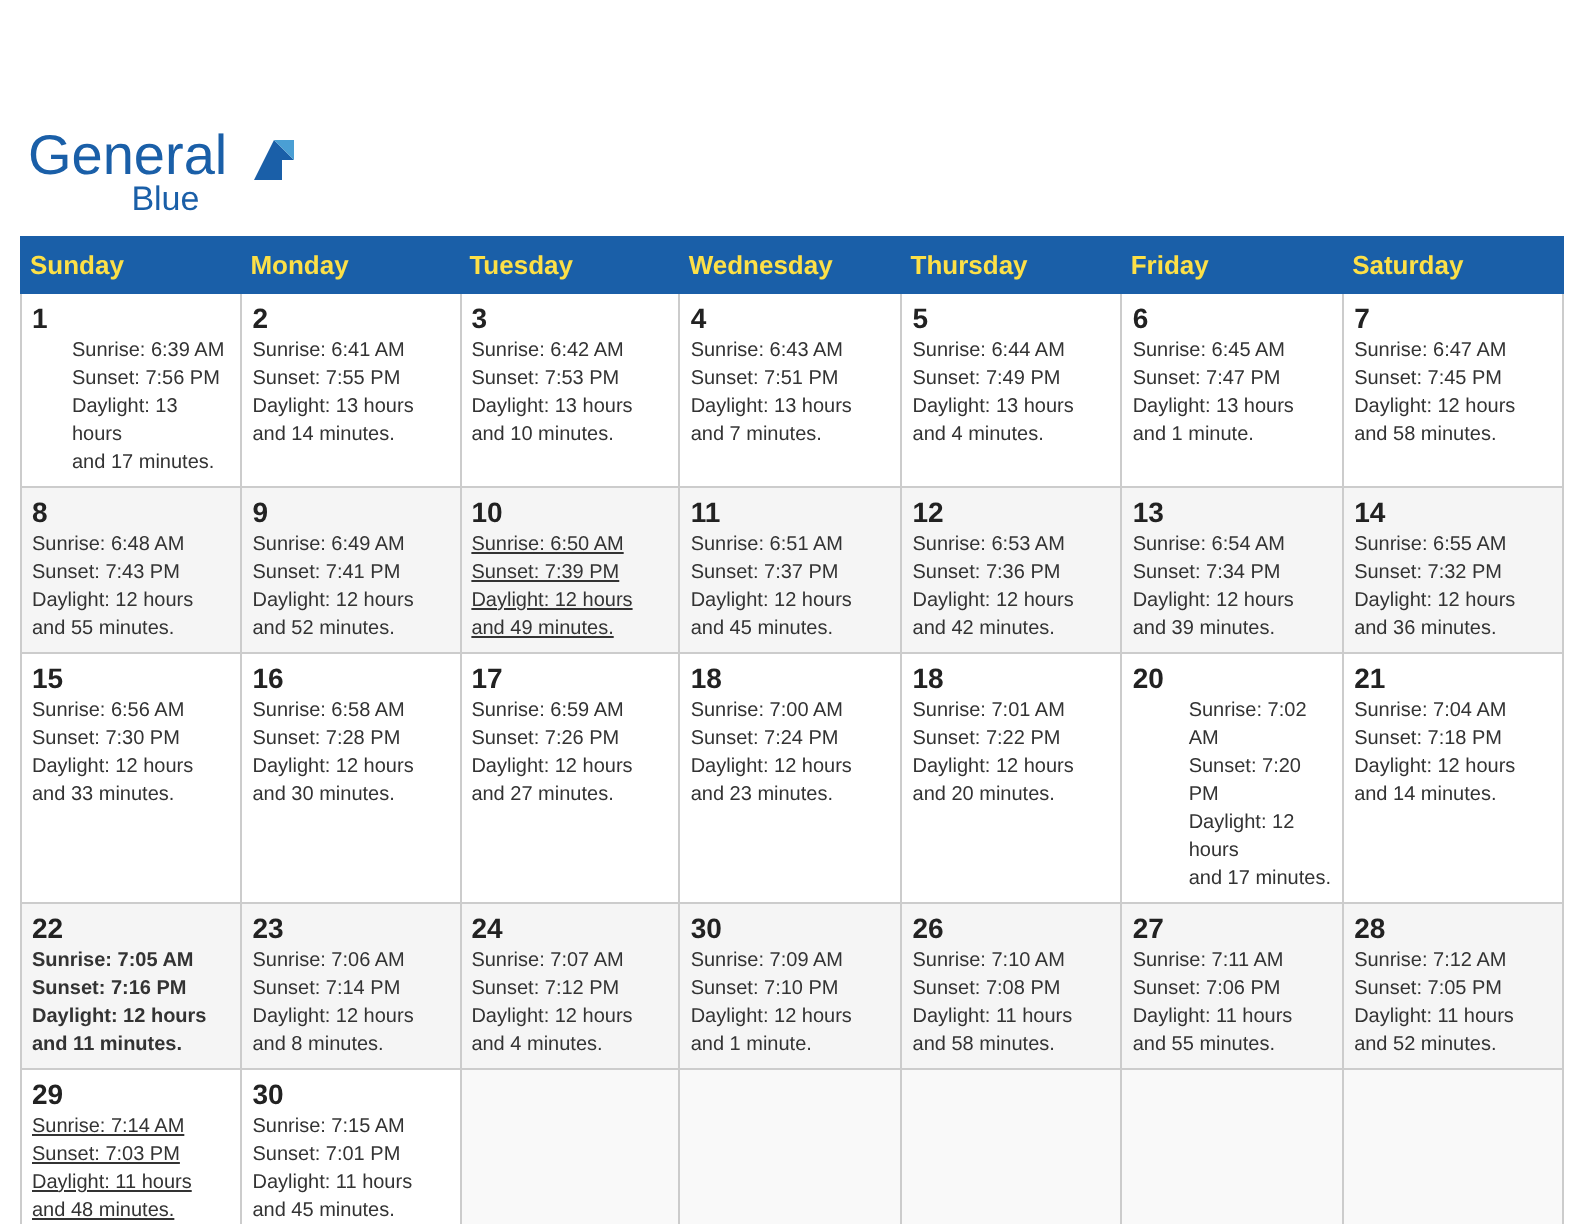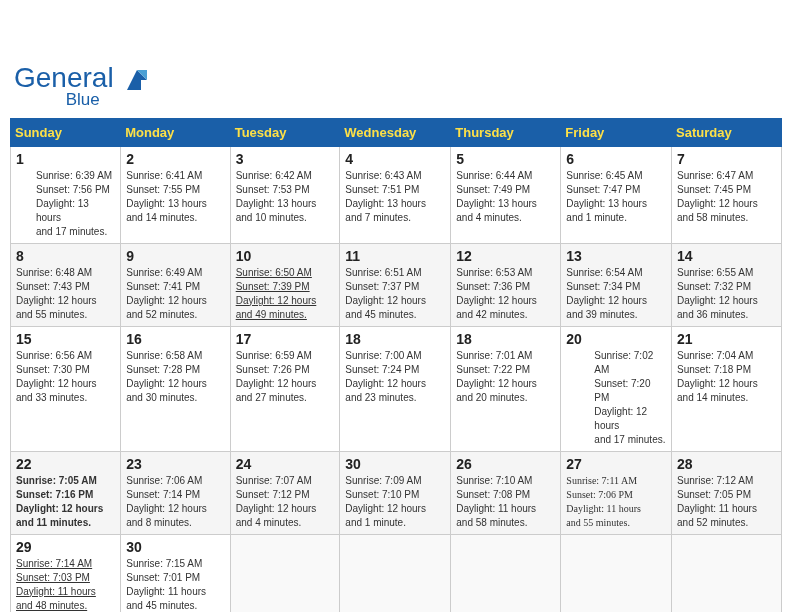--- a/index.html
+++ b/index.html
@@ -311,21 +311,21 @@
         </td>
         <td>
           <span class="day-num">26</span>
           <div class="day-info" style="white-space: pre-line;">Sunrise: 7:10 AM
 Sunset: 7:08 PM
 Daylight: 11 hours
 and 58 minutes.</div>
         </td>
         <td>
           <span class="day-num">27</span>
-          <div class="day-info" style="white-space: pre-line; font-family: Liberation Serif, serif;">Sunrise: 7:11 AM
+          <div class="day-info" style="white-space: pre-line;">Sunrise: 7:11 AM
 Sunset: 7:06 PM
 Daylight: 11 hours
 and 55 minutes.</div>
         </td>
         <td>
           <span class="day-num">28</span>
           <div class="day-info" style="white-space: pre-line;">Sunrise: 7:12 AM
 Sunset: 7:05 PM
 Daylight: 11 hours
 and 52 minutes.</div>

